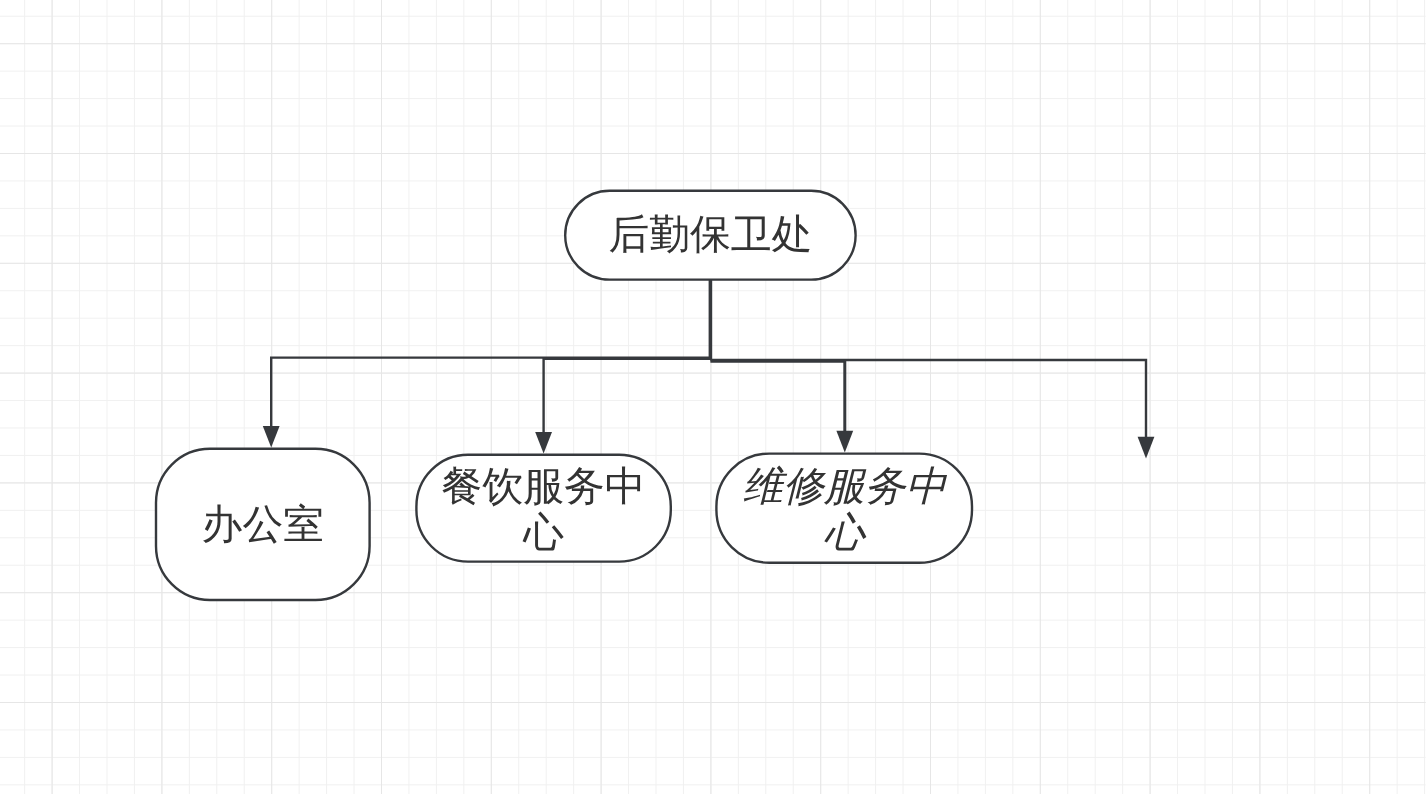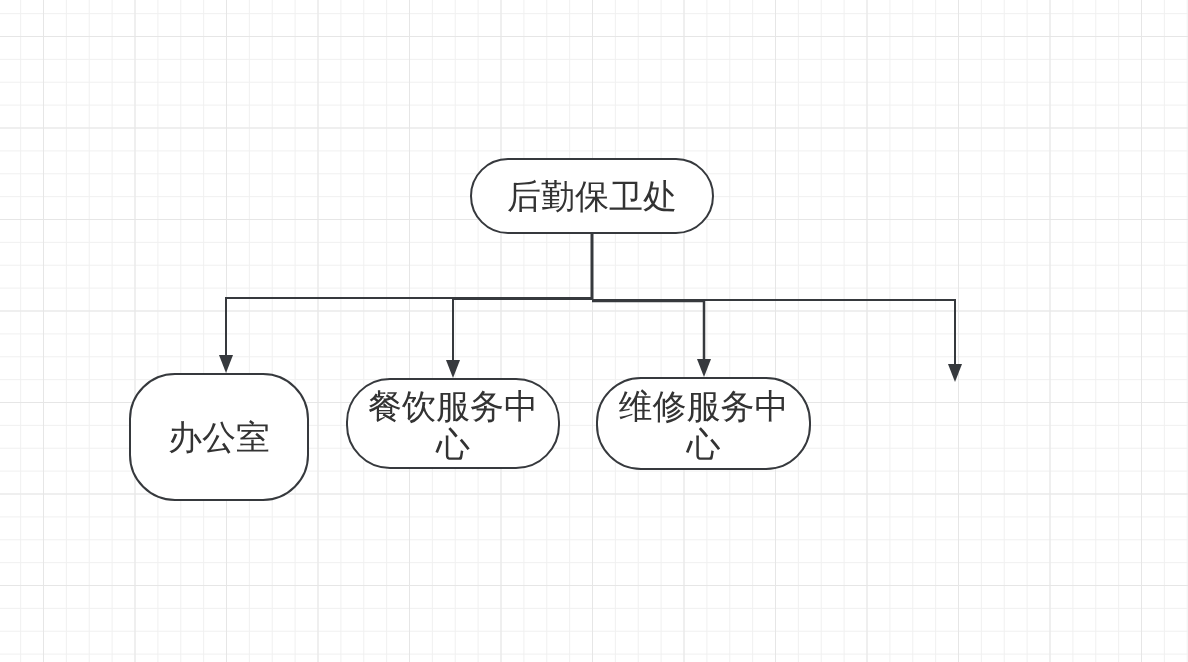--- a/index.html
+++ b/index.html
@@ -89,17 +89,17 @@
 
   <div class="node" style="left:129px; top:373px; width:180px; height:128px; border-radius:46px;align-items:center;">
     <span>办公室</span>
   </div>
 
   <div class="node" style="left:346px; top:378px; width:214px; height:91px; border-radius:44px; padding-top:2px;">
     <span style="width:196px;">餐饮服务中心</span>
   </div>
 
   <div class="node" style="left:596px; top:377px; width:215px; height:93px; border-radius:45px; padding-top:2px;">
-    <span style="width:196px;">维修服务中心</span>
+    <span style="width:196px;font-style:italic;">维修服务中心</span>
   </div>
 
 
 </div>
 
 </body></html>

